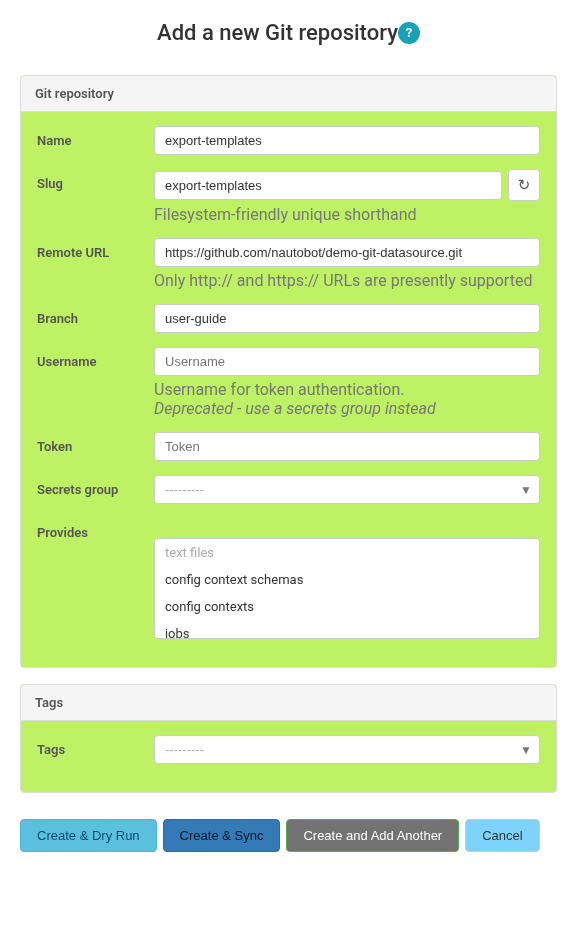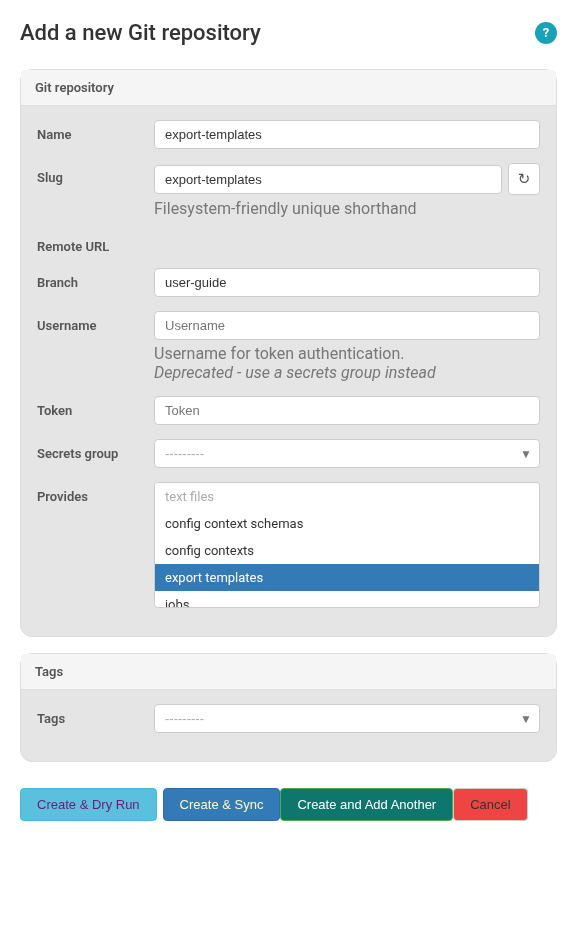--- a/index.html
+++ b/index.html
@@ -13,22 +13,22 @@
     }
     .page-container {
       background: #fff;
       width: 577px;
       min-height: 933px;
       padding: 20px;
     }
     .page-header {
       display: flex;
       align-items: center;
-      justify-content: space-between;
-      margin-bottom: 24px;
+      justify-content: center;
+      margin-bottom: 30px;
     }
     .page-title {
       font-size: 22px;
       font-weight: 500;
       color: #333;
     }
     .help-icon {
       width: 22px;
       height: 22px;
       border-radius: 50%;
@@ -36,23 +36,23 @@
       color: #fff;
       display: flex;
       align-items: center;
       justify-content: center;
       font-size: 13px;
       font-weight: bold;
       cursor: pointer;
     }
     .card {
       border: 1px solid #ddd;
-      border-radius: 12px;
+      border-radius: 4px;
       margin-bottom: 16px;
-      background: #e5e5e5;
+      background: #bef264;
     }
     .card-header {
       background: #f5f5f5;
       border-bottom: 1px solid #ddd;
       padding: 10px 14px;
       font-size: 13px;
       font-weight: 600;
       color: #555;
       border-radius: 4px 4px 0 0;
     }
@@ -141,22 +141,23 @@
       transform: translateY(-50%);
       pointer-events: none;
       color: #777;
       font-size: 12px;
     }
     .multiselect-box {
       width: 100%;
       border: 1px solid #ccc;
       border-radius: 4px;
       overflow-y: auto;
-      height: 126px;
-      background: #fff;
+      height: 101px;
+      background: #fff;
+      margin-top: 20px;
     }
     .multiselect-option {
       padding: 6px 10px;
       font-size: 13px;
       cursor: pointer;
       color: #333;
     }
     .multiselect-option.selected {
       background: #337ab7;
       color: #fff;
@@ -174,36 +175,37 @@
       padding: 8px 16px;
       border: 1px solid transparent;
       border-radius: 4px;
       font-size: 13px;
       cursor: pointer;
       font-weight: 500;
     }
     .btn-info {
       background: #5bc0de;
       border-color: #46b8da;
-      color: #701a75;
+      color: #0c4a6e;
       margin-right: 6px;
     }
     .btn-primary {
       background: #337ab7;
       border-color: #2e6da4;
-      color: #fef9c3;
-      margin-right: 0;
+      color: #0f172a;
+      margin-right: 6px;
     }
     .btn-success {
-      background: #0f766e;
+      background: #737373;
       border-color: #4cae4c;
       color: #fff;
+      margin-right: 6px;
     }
     .btn-default {
-      background: #ef4444;
+      background: #7dd3fc;
       border-color: #ccc;
       color: #333;
     }
   </style>
 </head>
 <body>
 
 <div class="page-container">
 
   <div class="page-header">
@@ -228,20 +230,24 @@
           <div class="slug-wrapper">
             <input type="text" class="form-input" value="export-templates" style="">
             <button class="refresh-btn" title="Refresh">↻</button>
           </div>
           <div class="help-text">Filesystem-friendly unique shorthand</div>
         </div>
       </div>
 
       <div class="form-row">
         <div class="form-label">Remote URL</div>
+        <div class="form-field">
+          <input type="text" class="form-input" value="https://github.com/nautobot/demo-git-datasource.git" style="">
+          <div class="help-text">Only http:// and https:// URLs are presently supported</div>
+        </div>
       </div>
 
       <div class="form-row">
         <div class="form-label">Branch</div>
         <div class="form-field">
           <input type="text" class="form-input" value="user-guide" style="">
         </div>
       </div>
 
       <div class="form-row">
@@ -274,21 +280,20 @@
         </div>
       </div>
 
       <div class="form-row">
         <div class="form-label">Provides</div>
         <div class="form-field">
           <div class="multiselect-box">
             <div class="multiselect-option text-truncated">text files</div>
             <div class="multiselect-option">config context schemas</div>
             <div class="multiselect-option">config contexts</div>
-            <div class="multiselect-option selected">export templates</div>
             <div class="multiselect-option">jobs</div>
           </div>
         </div>
       </div>
 
     </div>
   </div>
 
   <div class="card">
     <div class="card-header">Tags</div>

